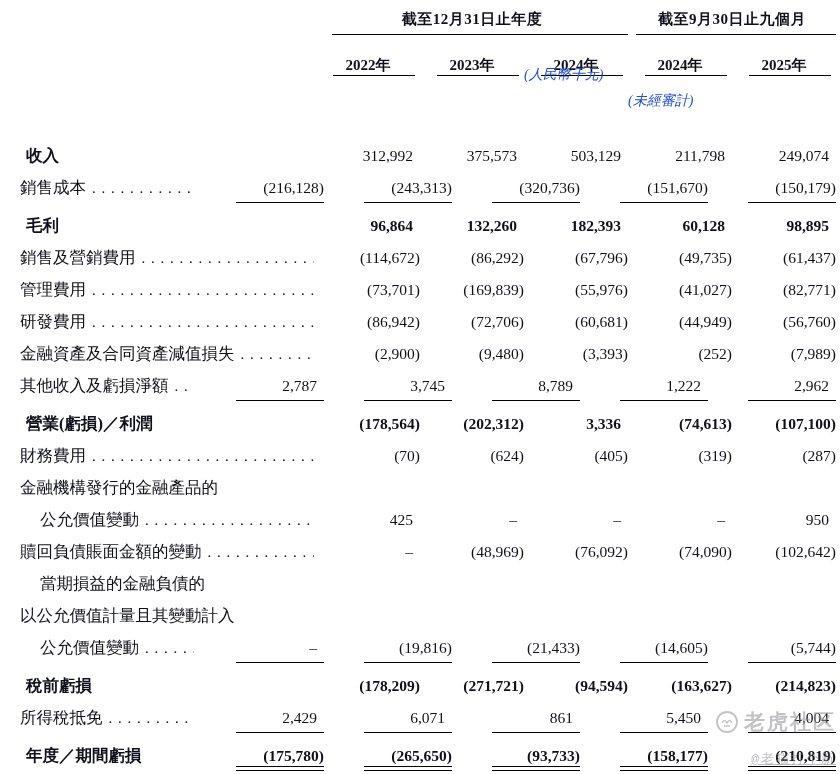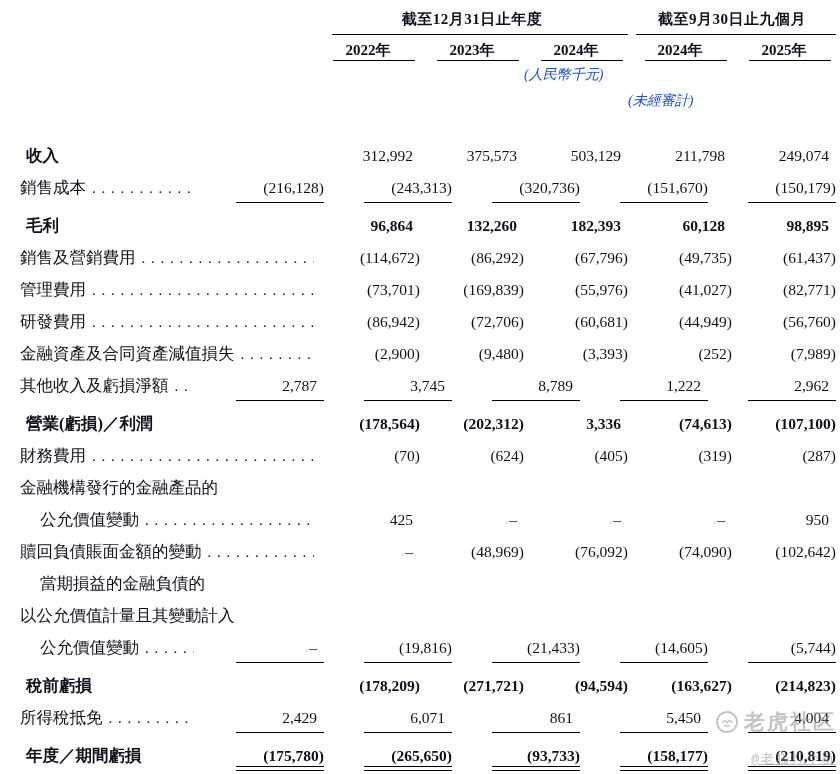--- a/index.html
+++ b/index.html
@@ -20,21 +20,21 @@
   .hspacer { width: 296px; flex: none; }
   .hgroup { flex: none; }
   .hgroup.g1 { width: 312px; }
   .hgroup.g2 { width: 208px; }
   .gtitle {
     font-weight: bold; font-size: 15px; text-align: center;
     height: 28px; line-height: 26px; letter-spacing: 0.5px;
   }
   .gline { border-top: 1.3px solid #000; margin-left: 16px; }
   .g2 .gline { margin-left: 8px; }
-  .gyears { display: flex; }
+  .gyears { display: flex; margin-top: 15px; }
   .gyear {
     width: 104px; flex: none; text-align: center;
     font-weight: bold; font-size: 15px;
     height: 26px; line-height: 30px; position: relative;
   }
   .gyear::after {
     content: ""; position: absolute; left: 17px; right: 5px; bottom: 0;
     border-bottom: 1.3px solid #000;
   }
   .hnote {

